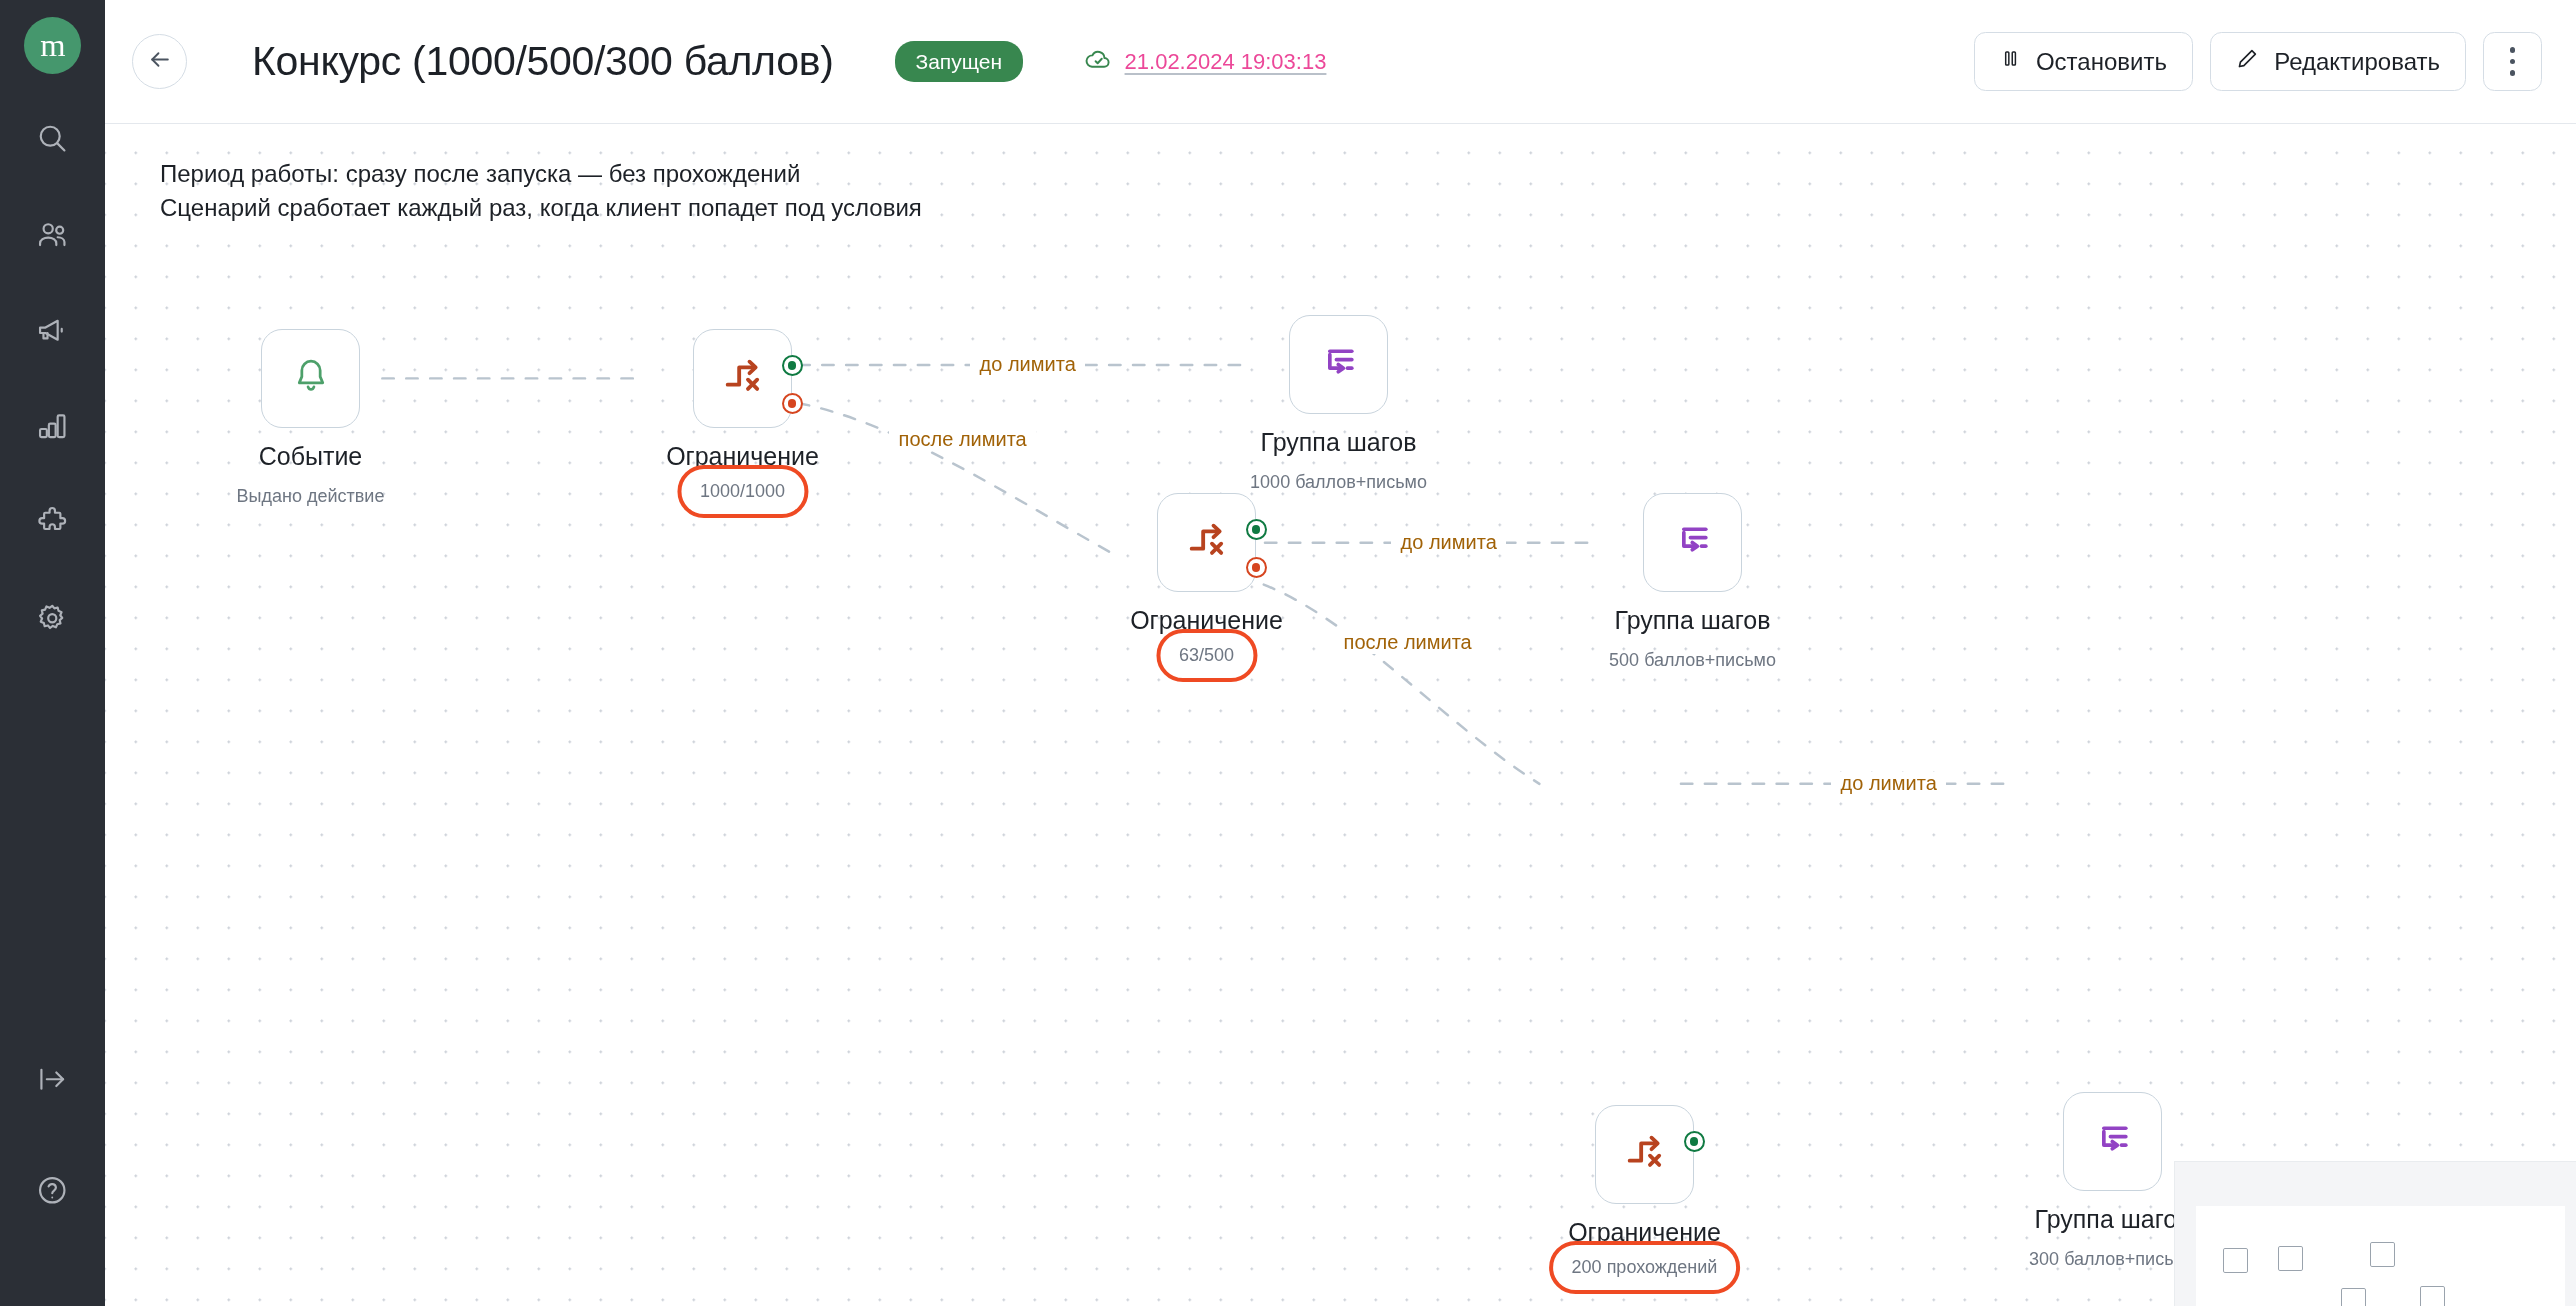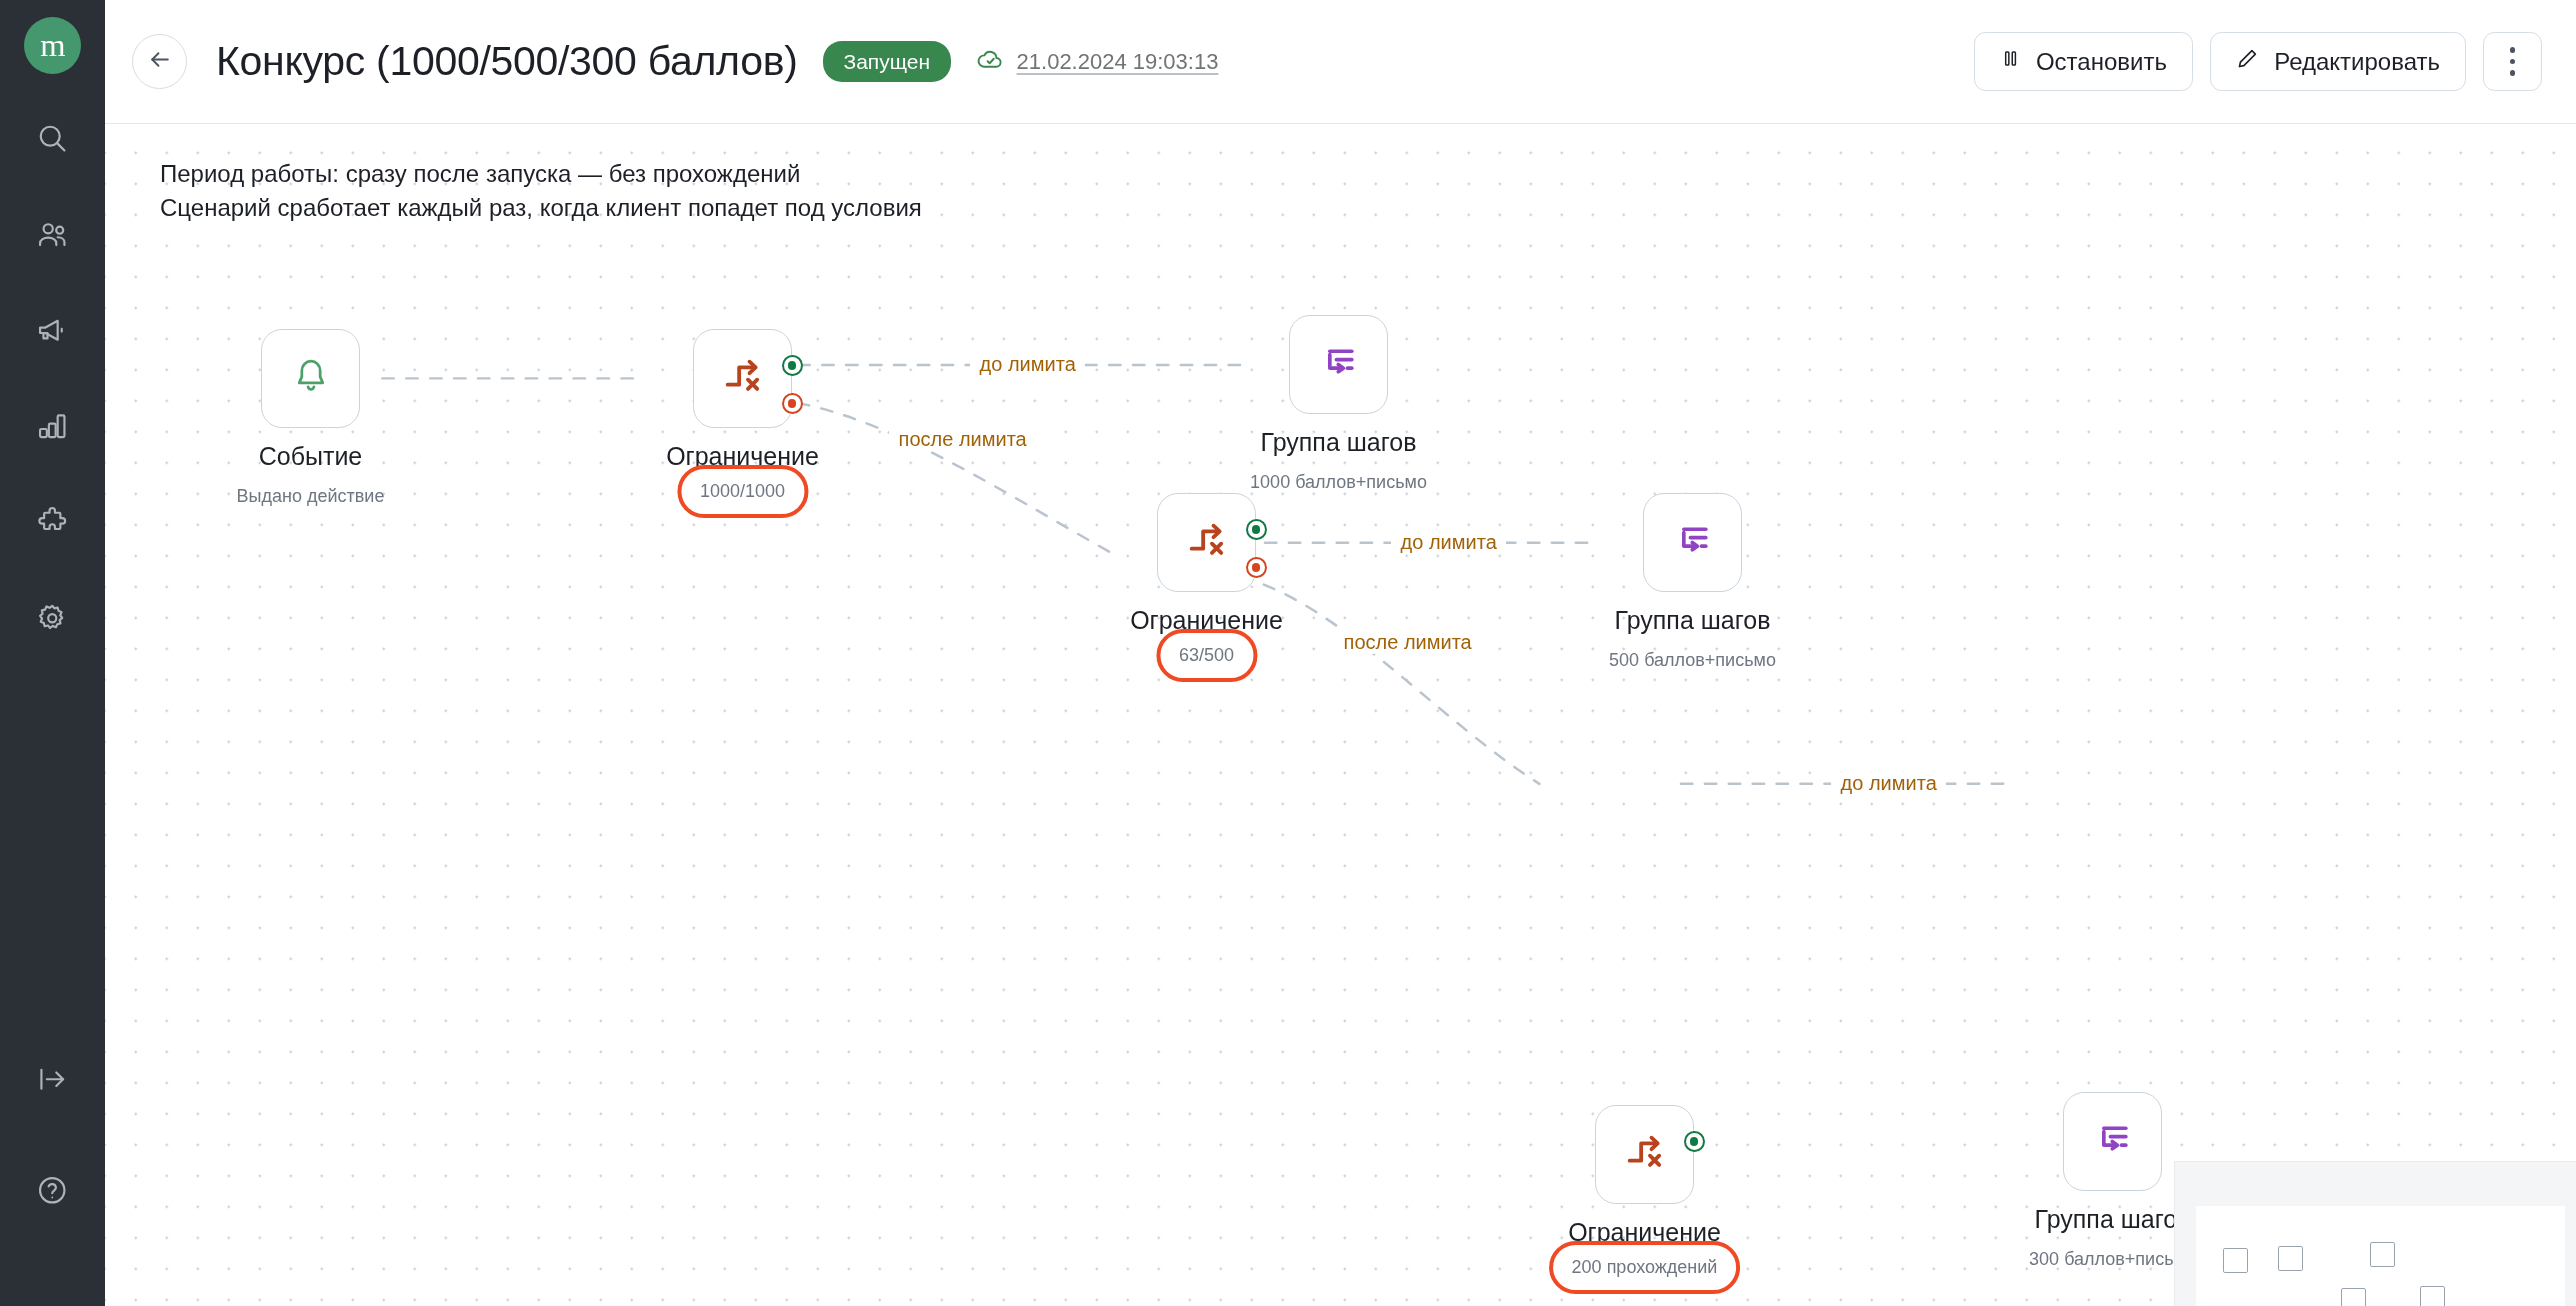--- a/index.html
+++ b/index.html
@@ -40,20 +40,21 @@
   
   .right { flex: 1 1 auto; display: flex; flex-direction: column; min-width: 0; }
 
   
   .header {
     height: 124px; flex: 0 0 124px;
     border-bottom: 1px solid #e4e8ed;
     display: flex; align-items: center;
     padding: 0 34px 0 27px;
     background: #fff;
+    gap: 36px;
   }
   .back-btn {
     width: 55px; height: 55px; border-radius: 50%;
     border: 1px solid #d5dde5; background: #fff;
     display: flex; align-items: center; justify-content: center;
     cursor: pointer; flex: 0 0 55px;
   }
   .back-btn svg { stroke: #4b5460; fill: none; stroke-width: 1.8; stroke-linecap: round; stroke-linejoin: round; }
   .page-title {
     font-size: 41px; color: #1d2127; font-weight: 400;
@@ -65,21 +66,21 @@
     background: #38874f; color: #fff;
     font-size: 21px; padding: 9.6px 21px; border-radius: 19px;
     white-space: nowrap; line-height: 1;
   }
   .saved {
     margin-left: 25px; display: flex; align-items: center; gap: 11.5px;
     white-space: nowrap;
   }
   .saved svg { stroke: #38874f; fill: none; stroke-width: 1.6; stroke-linecap: round; stroke-linejoin: round; }
   .saved-date {
-    font-size: 22px; color: #737373;
+    font-size: 22px; color: #ec4899;
     text-decoration: underline; text-decoration-color: #b9c0c9;
     text-underline-offset: 3.8px; cursor: pointer;
   }
   .header-actions { margin-left: auto; display: flex; align-items: center; gap: 17px; }
   .hbtn {
     height: 59px; border: 1px solid #d5dde5; border-radius: 11.5px;
     background: #fff; display: flex; align-items: center; gap: 15.3px;
     padding: 0 25px; cursor: pointer;
     font-size: 24px; color: #1d2127; white-space: nowrap;
     font-family: "Liberation Sans", sans-serif;

